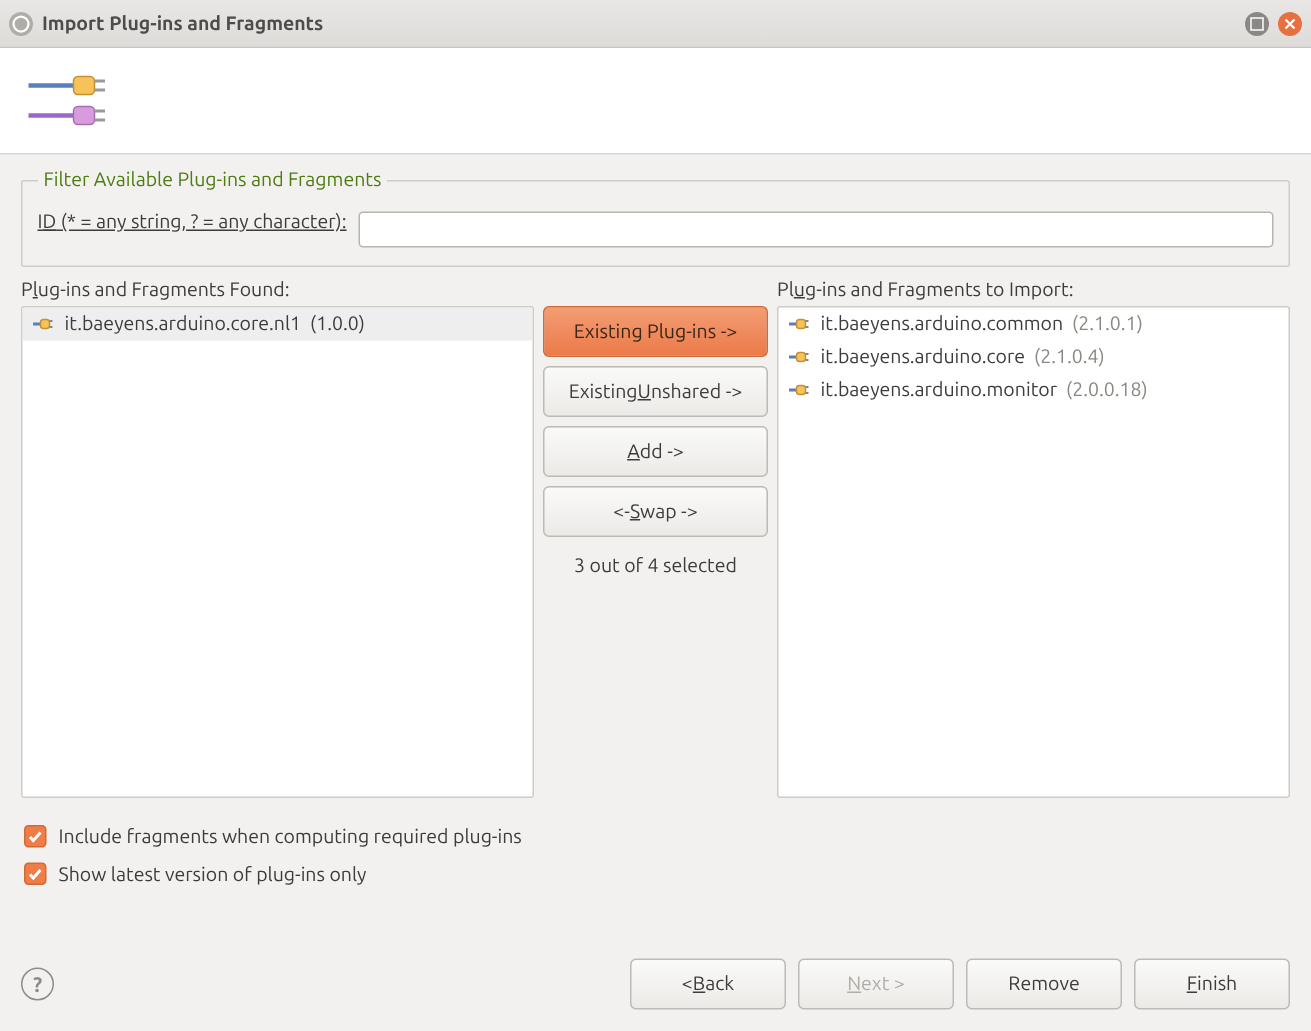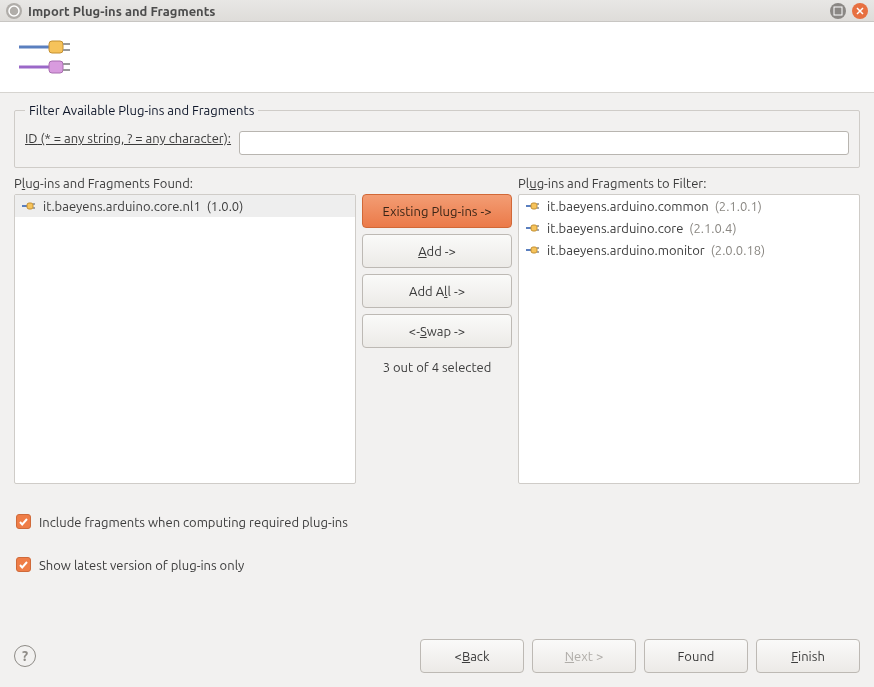--- a/index.html
+++ b/index.html
@@ -6,21 +6,21 @@
 body {
   font-family: "Ubuntu", "Segoe UI", sans-serif;
   font-size: 13px;
   color: #3c3c3c;
   background: #f2f1f0;
   width: 874px;
   height: 687px;
   overflow: hidden;
 }
 .titlebar {
-  height: 22px;
+  height: 32px;
   background: linear-gradient(#e8e7e5, #dedcd9);
   border-bottom: 1px solid #c8c6c3;
   display: flex;
   align-items: center;
   padding: 0 6px;
   gap: 6px;
 }
 .titlebar .title { font-weight: bold; color: #4c4c4c; font-size: 13px; flex: 1; }
 .win-btn { width: 16px; height: 16px; border-radius: 8px; display: flex; align-items: center; justify-content: center; }
 .win-min { background: #8a8784; }
@@ -39,21 +39,21 @@
 .header-icon { width: 64px; height: 50px; }
 .body {
   padding: 10px 14px 0 14px;
 }
 .fieldset {
   border: 1px solid #cfccc8;
   border-radius: 2px;
   padding: 10px 10px 12px 10px;
   margin-bottom: 8px;
 }
-.fieldset-legend { padding: 0 4px; color: #0f172a; font-size: 13px; }
+.fieldset-legend { padding: 0 4px; color: #4d7c0f; font-size: 13px; }
 .id-row { display: flex; align-items: flex-start; gap: 8px; margin-top: 4px; text-decoration: underline; }
 .id-row label { white-space: nowrap; }
 .id-row input {
   flex: 1;
   height: 24px;
   border: 1px solid #b8b5b0;
   border-radius: 3px;
   background: #fff;
   padding: 0 6px;
   font-size: 13px;
@@ -61,21 +61,21 @@
 .columns {
   display: flex;
   gap: 6px;
   margin-top: 6px;
 }
 .col-left, .col-right { flex: 1; display: flex; flex-direction: column; }
 .col-label { margin-bottom: 4px; font-size: 13px; }
 .listbox {
   border: 1px solid #cfccc8;
   background: #fff;
-  height: 290px;
+  height: 328px;
   border-radius: 2px;
   overflow: auto;
 }
 .list-item {
   display: flex;
   align-items: center;
   gap: 6px;
   padding: 3px 6px;
   font-size: 13px;
 }
@@ -103,21 +103,21 @@
   cursor: default;
   padding: 16px 10px;
 }
 .btn.active {
   background: linear-gradient(#f39d74, #eb7a49);
   border-color: #d16837;
   color: #3a2517;
 }
 .btn.disabled { color: #b0ada9; }
 .status-text { text-align: center; font-size: 13px; color: #3c3c3c; margin-top: 6px; }
-.checks { margin-top: 30px; display: flex; flex-direction: column; gap: 28px; padding-left: 2px; }
+.checks { margin-top: 18px; display: flex; flex-direction: column; gap: 10px; padding-left: 2px; }
 .check-row { display: flex; align-items: center; gap: 8px; }
 .checkbox {
   width: 15px; height: 15px; border-radius: 3px;
   background: #ef7d47; border: 1px solid #cf6a3a;
   display: flex; align-items: center; justify-content: center;
 }
 .checkbox svg { width: 11px; height: 11px; }
 .footer {
   position: absolute;
   bottom: 0; left: 0; right: 0;
@@ -193,38 +193,38 @@
             </svg>
           <span>it.baeyens.arduino.core.nl1</span>
           <span>(1.0.0)</span>
         </div>
       </div>
     </div>
 
     <div class="col-mid">
       <div class="btn active">Existing Plug-ins -&gt;</div>
       <div class="btn">
+          <span>Existing </span>
+          <span class="u">U</span>
+          <span>nshared -&gt;</span>
+        </div>
+      <div class="btn">
           <span class="u">A</span>
           <span>dd -&gt;</span>
-        </div>
-      <div class="btn">
-          <span>Add A</span>
-          <span class="u">l</span>
-          <span>l -&gt;</span>
         </div>
       <div class="btn">
           <span>&lt;- </span>
           <span class="u">S</span>
           <span>wap -&gt;</span>
         </div>
       <div class="status-text">3 out of 4 selected</div>
     </div>
 
     <div class="col-right">
-      <div class="col-label"><span>Pl</span><span class="u">u</span><span>g-ins and Fragments to Filter:</span></div>
+      <div class="col-label"><span>Pl</span><span class="u">u</span><span>g-ins and Fragments to Import:</span></div>
       <div class="listbox">
         <div class="list-item">
           <svg class="plug-icon" viewBox="0 0 16 16">
               <path d="M1 8h5" stroke="#5a7fbf" stroke-width="2"></path>
               <rect x="6" y="5" width="6" height="6" rx="2" fill="#f6c35b" stroke="#c49030"></rect>
               <path d="M12 6h2M12 10h2" stroke="#888" stroke-width="1.3"></path>
             </svg>
           <span>it.baeyens.arduino.common</span>
           <span class="ver">(2.1.0.1)</span>
         </div>
@@ -275,18 +275,18 @@
   <div class="footer-spacer"></div>
   <div class="btn">
       <span>&lt; </span>
       <span class="u">B</span>
       <span>ack</span>
     </div>
   <div class="btn disabled">
       <span class="u">N</span>
       <span>ext &gt;</span>
     </div>
-  <div class="btn">Found</div>
+  <div class="btn">Remove</div>
   <div class="btn">
       <span class="u">F</span>
       <span>inish</span>
     </div>
 </div>
 
 </body></html>

